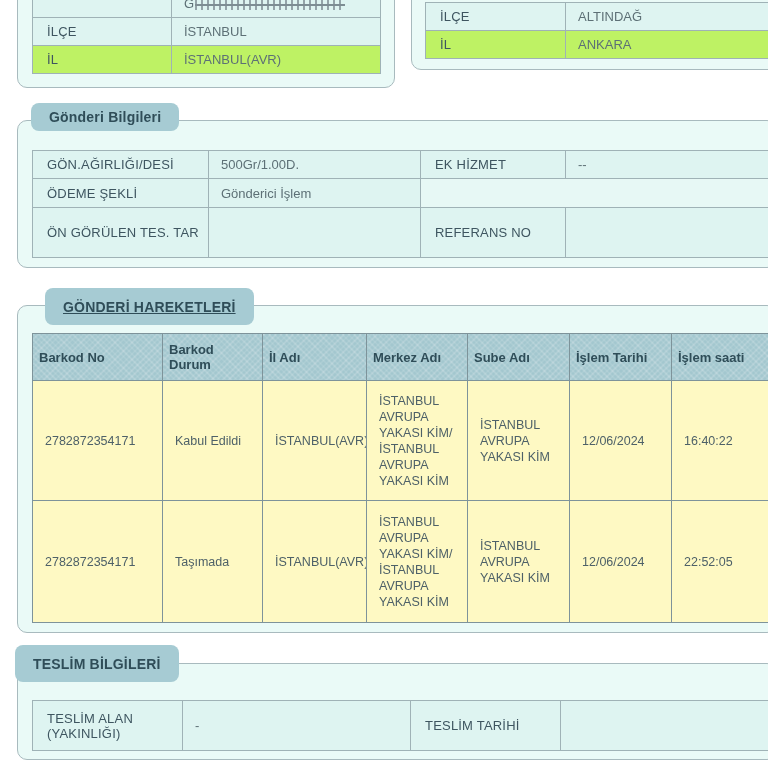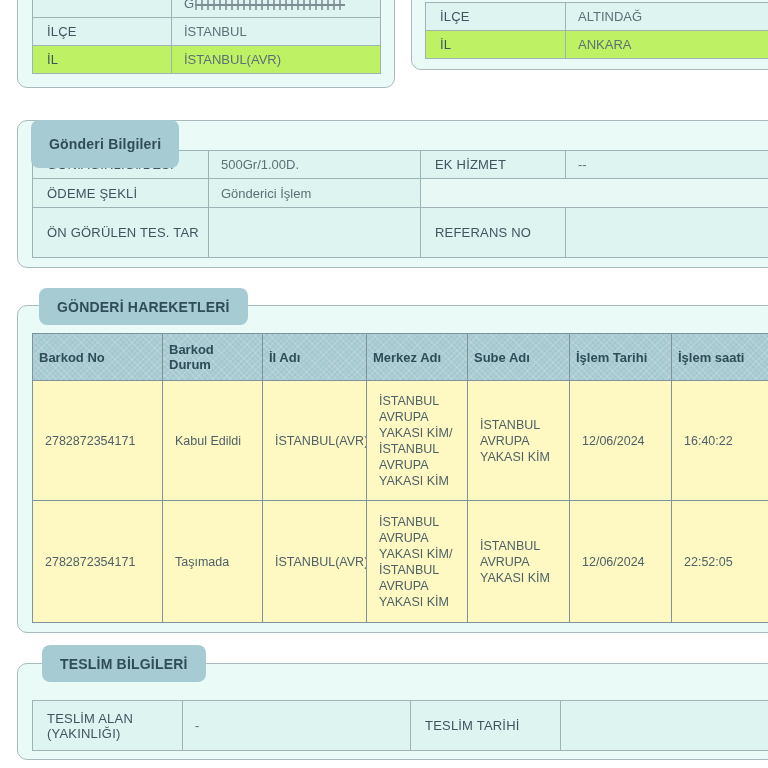--- a/index.html
+++ b/index.html
@@ -131,21 +131,21 @@
     <td class="lbl">İLÇE</td>
     <td>ALTINDAĞ</td>
   </tr>
   <tr style="height:28px">
     <td class="lbl">İL</td>
     <td>ANKARA</td>
   </tr>
 </tbody>
   </table>
 
-<div class="tab" style="left:31px; top:120px; height:48px;">
+<div class="tab" style="left:31px; top:103px; height:28px;">
   <span>Gönderi Bilgileri</span>
 </div>
 <div class="panel" style="left:17px; top:120px; width:760px; height:148px;"></div>
 <table class="info" style="left:32px; top:150px; width:745px;">
   <colgroup>
       <col style="width:176px">
       <col style="width:212px">
       <col style="width:145px">
       <col style="width:212px">
     </colgroup>
@@ -163,21 +163,21 @@
   </tr>
   <tr style="height:50px">
     <td class="lbl">ÖN GÖRÜLEN TES. TAR</td>
     <td></td>
     <td class="lbl">REFERANS NO</td>
     <td></td>
   </tr>
 </tbody>
   </table>
 
-<div class="tab" style="left:39px; top:288px; height:37px;">
+<div class="tab" style="left:45px; top:288px; height:37px;text-decoration:underline;">
   <span>GÖNDERİ HAREKETLERİ</span>
 </div>
 <div class="panel" style="left:17px; top:305px; width:760px; height:328px;"></div>
 <table class="mv" style="left:32px; top:333px; width:745px;">
   <colgroup>
     <col style="width:130px">
       <col style="width:100px">
       <col style="width:104px">
     <col style="width:101px">
       <col style="width:102px">
@@ -208,21 +208,21 @@
     <td>Taşımada</td>
     <td class="nowrap">İSTANBUL(AVR)</td>
     <td>İSTANBUL AVRUPA YAKASI KİM/İSTANBUL AVRUPA YAKASI KİM</td>
     <td>İSTANBUL AVRUPA YAKASI KİM</td>
     <td class="nowrap">12/06/2024</td>
     <td class="nowrap">22:52:05</td>
   </tr>
 </tbody>
   </table>
 
-<div class="tab" style="left:42px; top:645px; height:37px;justify-content:center;">
+<div class="tab" style="left:15px; top:645px; height:37px;justify-content:center;">
   <span>TESLİM BİLGİLERİ</span>
 </div>
 <div class="panel" style="left:17px; top:663px; width:760px; height:97px;"></div>
 <table class="info" style="left:32px; top:700px; width:745px;">
   <colgroup>
       <col style="width:150px">
       <col style="width:228px">
       <col style="width:150px">
       <col style="width:217px">
     </colgroup>

